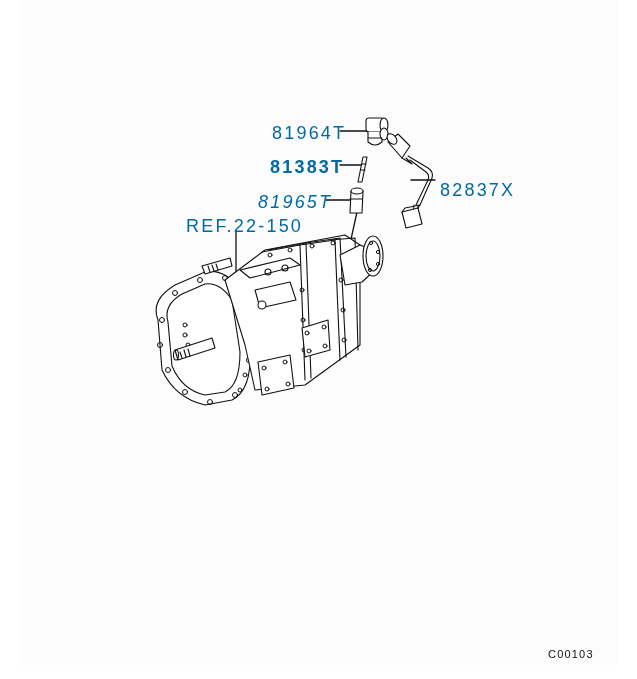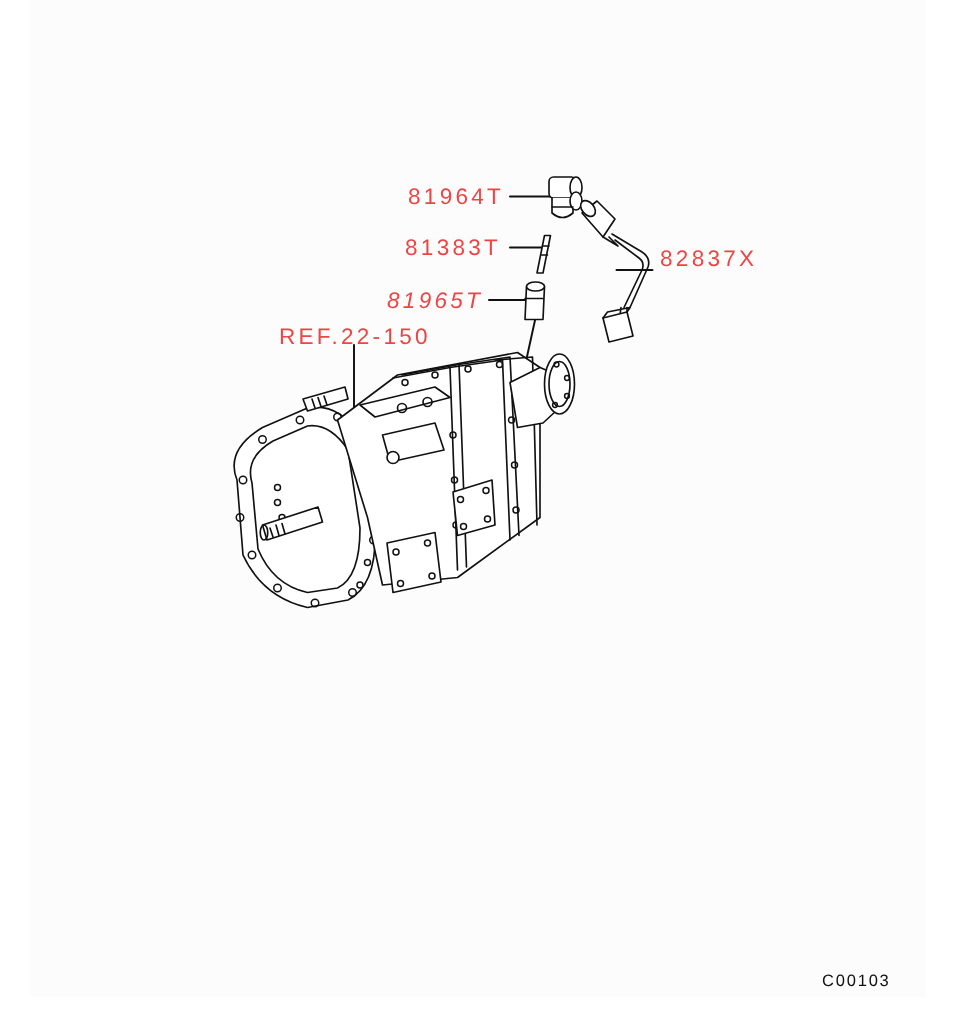--- a/index.html
+++ b/index.html
@@ -1,20 +1,20 @@
 <!DOCTYPE html>
 <html><head>
 <meta charset="utf-8">
 <style>
   html, body { margin: 0; padding: 0; background: #ffffff; }
   body { width: 637px; height: 679px; position: relative; overflow: hidden;
          font-family: "Liberation Sans", sans-serif; }
   .panel { position: absolute; left: 20px; top: 0; width: 597px; height: 665px; background: #fcfcfc; }
   .drawing { position: absolute; left: 0; top: 0; width: 637px; height: 679px; }
-  .callout { position: absolute; font-size: 15px; letter-spacing: 2.2px; color: #ef4444; white-space: nowrap;
+  .callout { position: absolute; font-size: 18px; letter-spacing: 2.2px; color: #0369a1; white-space: nowrap;
              font-family: "Liberation Sans", sans-serif; cursor: pointer; }
   .code { position: absolute; font-size: 11px; letter-spacing: 1.2px; color: #111; font-family: "Liberation Sans", sans-serif; }
 </style>
 </head>
 <body>
 
 <div class="panel"></div>
 
 <svg class="drawing" viewBox="0 0 637 679" xmlns="http://www.w3.org/2000/svg">
   <g fill="none" stroke="#111" stroke-width="1.1" stroke-linejoin="round" stroke-linecap="round">
@@ -144,17 +144,17 @@
           <circle cx="371" cy="243" r="1.6"></circle>
           <circle cx="378" cy="252" r="1.6"></circle>
           <circle cx="378" cy="264" r="1.6"></circle>
           <circle cx="370" cy="270" r="1.6"></circle>
         </g>
     </g>
   </g>
 </svg>
 
 <div class="callout" style="left:272px; top:123px;">81964T</div>
-<div class="callout" style="left:270px; top:157px;">81383T</div>
+<div class="callout" style="left:270px; top:157px;font-weight:bold;">81383T</div>
 <div class="callout" style="left:258px; top:192px;font-style:italic;">81965T</div>
-<div class="callout" style="left:440px; top:164px;text-align:right;">82837X</div>
+<div class="callout" style="left:440px; top:180px;text-align:right;">82837X</div>
 <div class="callout" style="left:186px; top:216px;">REF.22-150</div>
 <div class="code" style="left:548px; top:648px;">C00103</div>
 
 </body></html>

